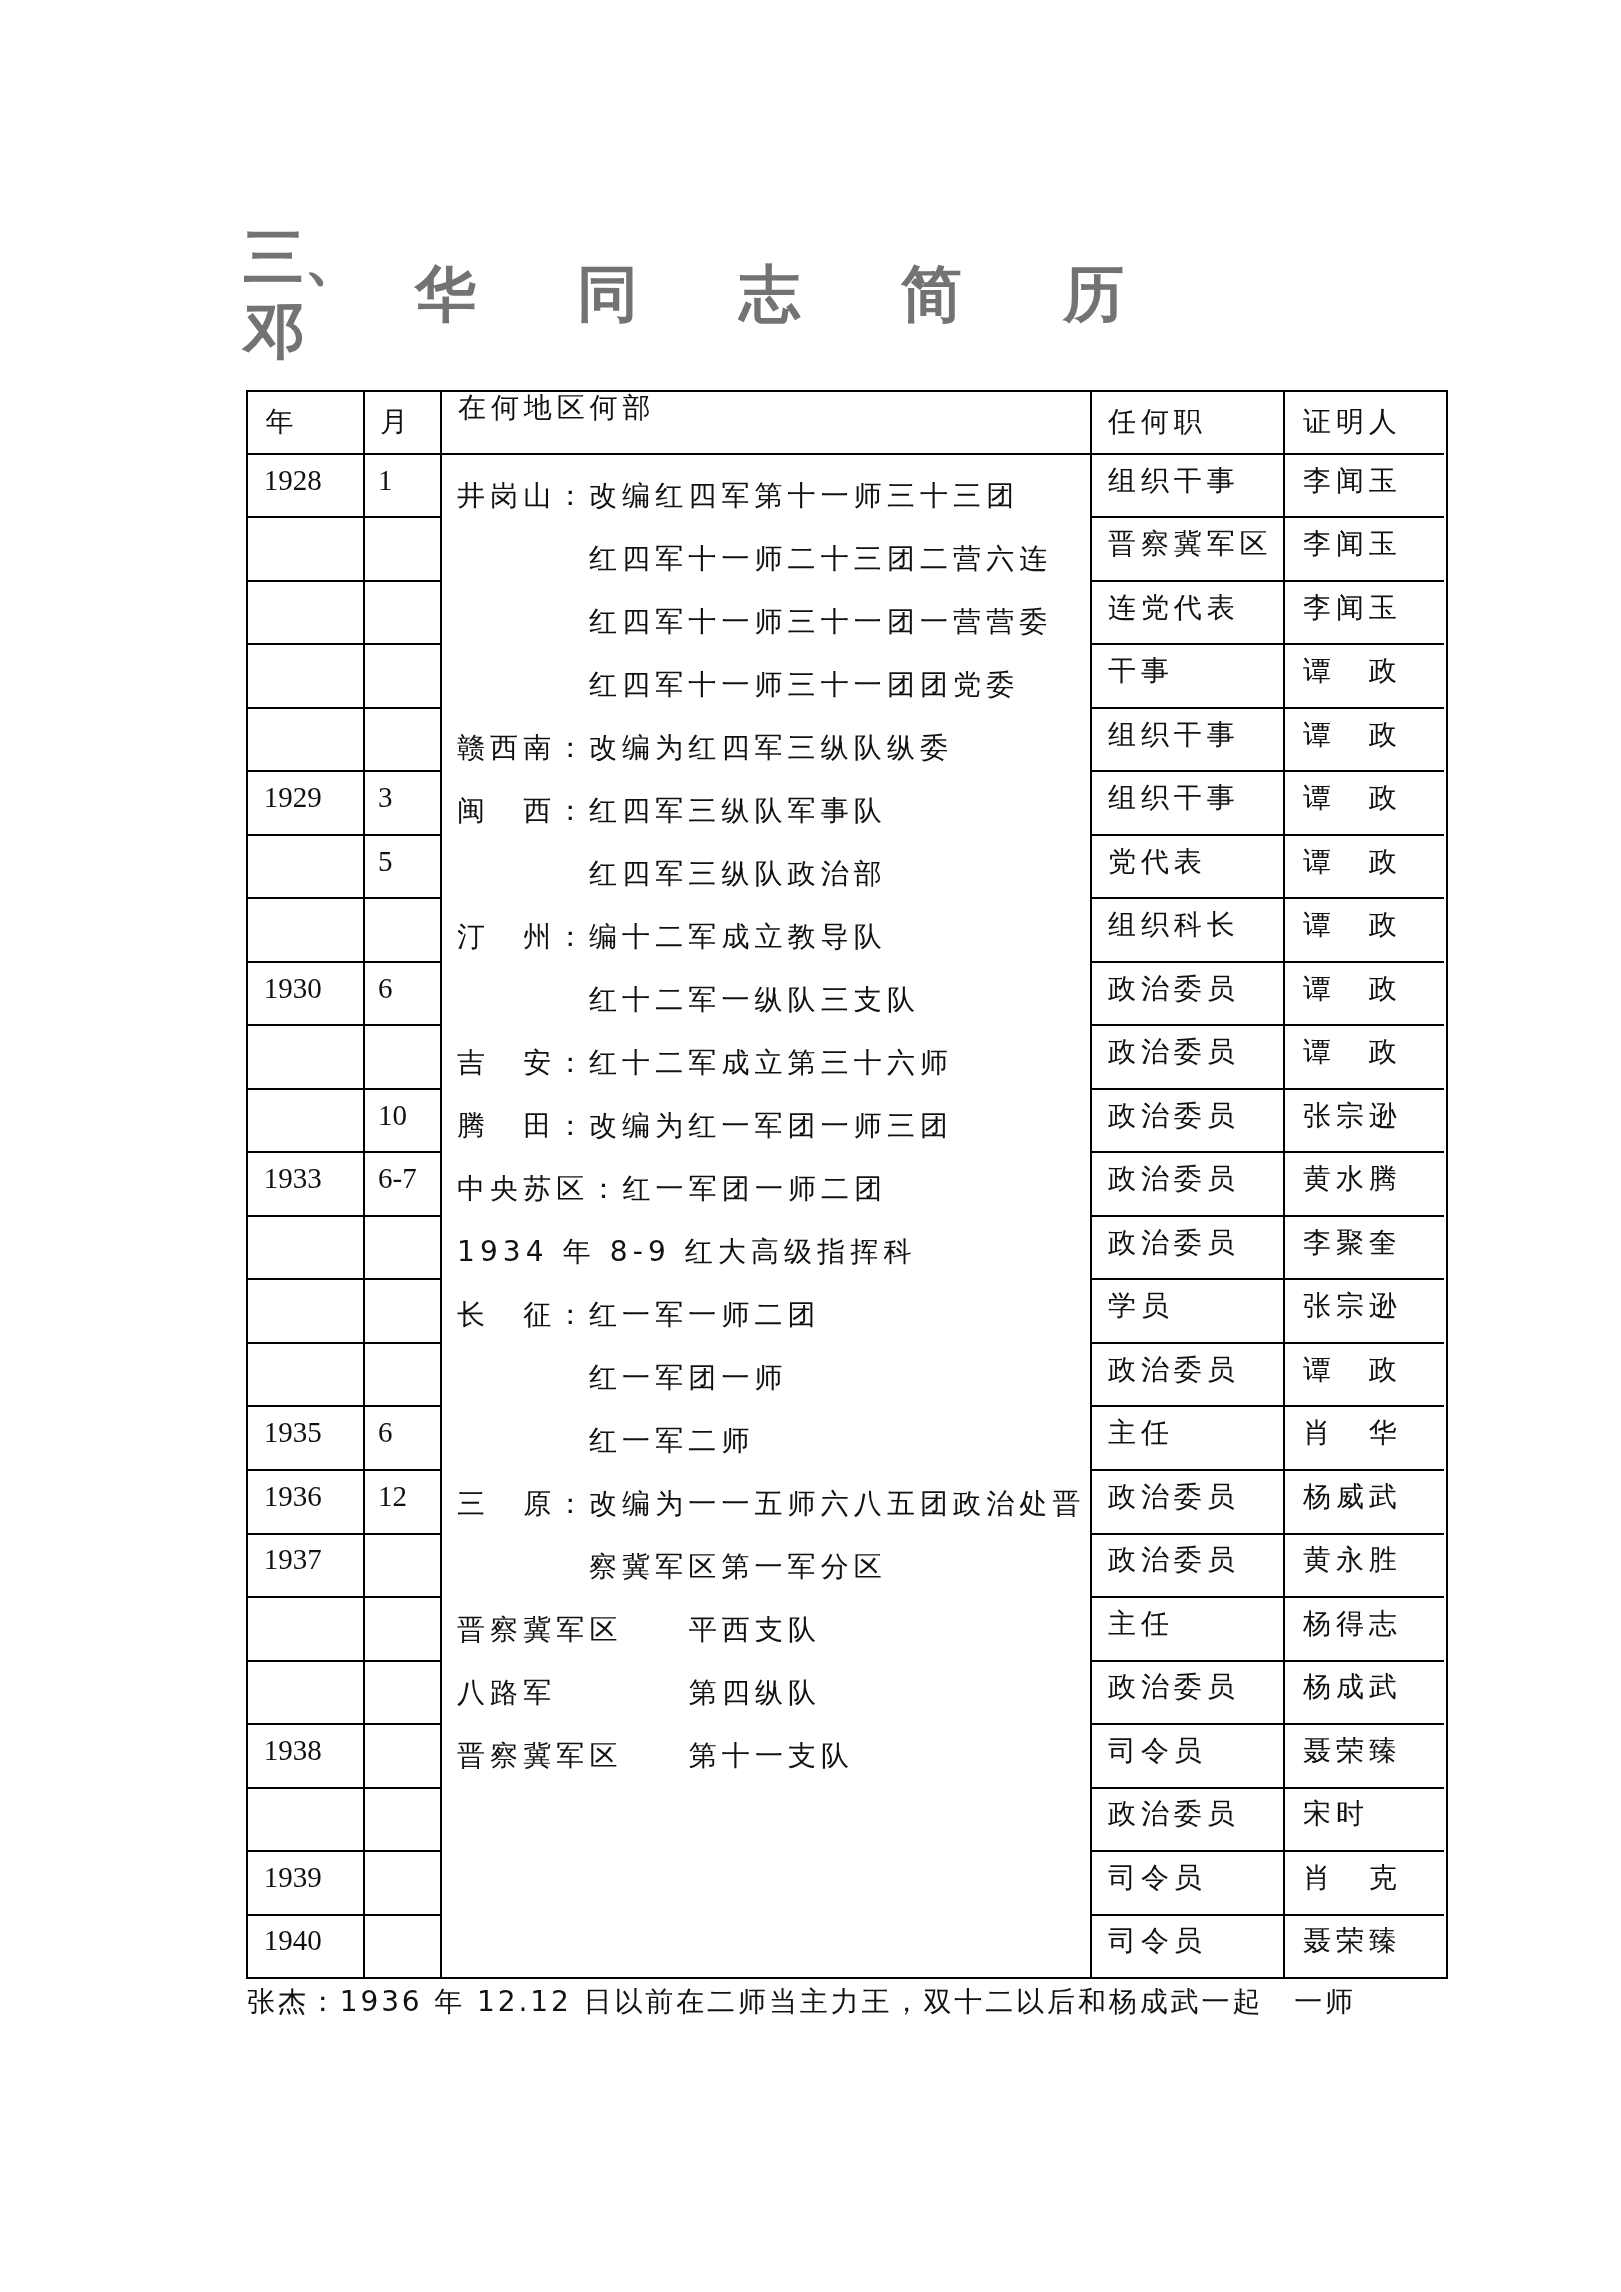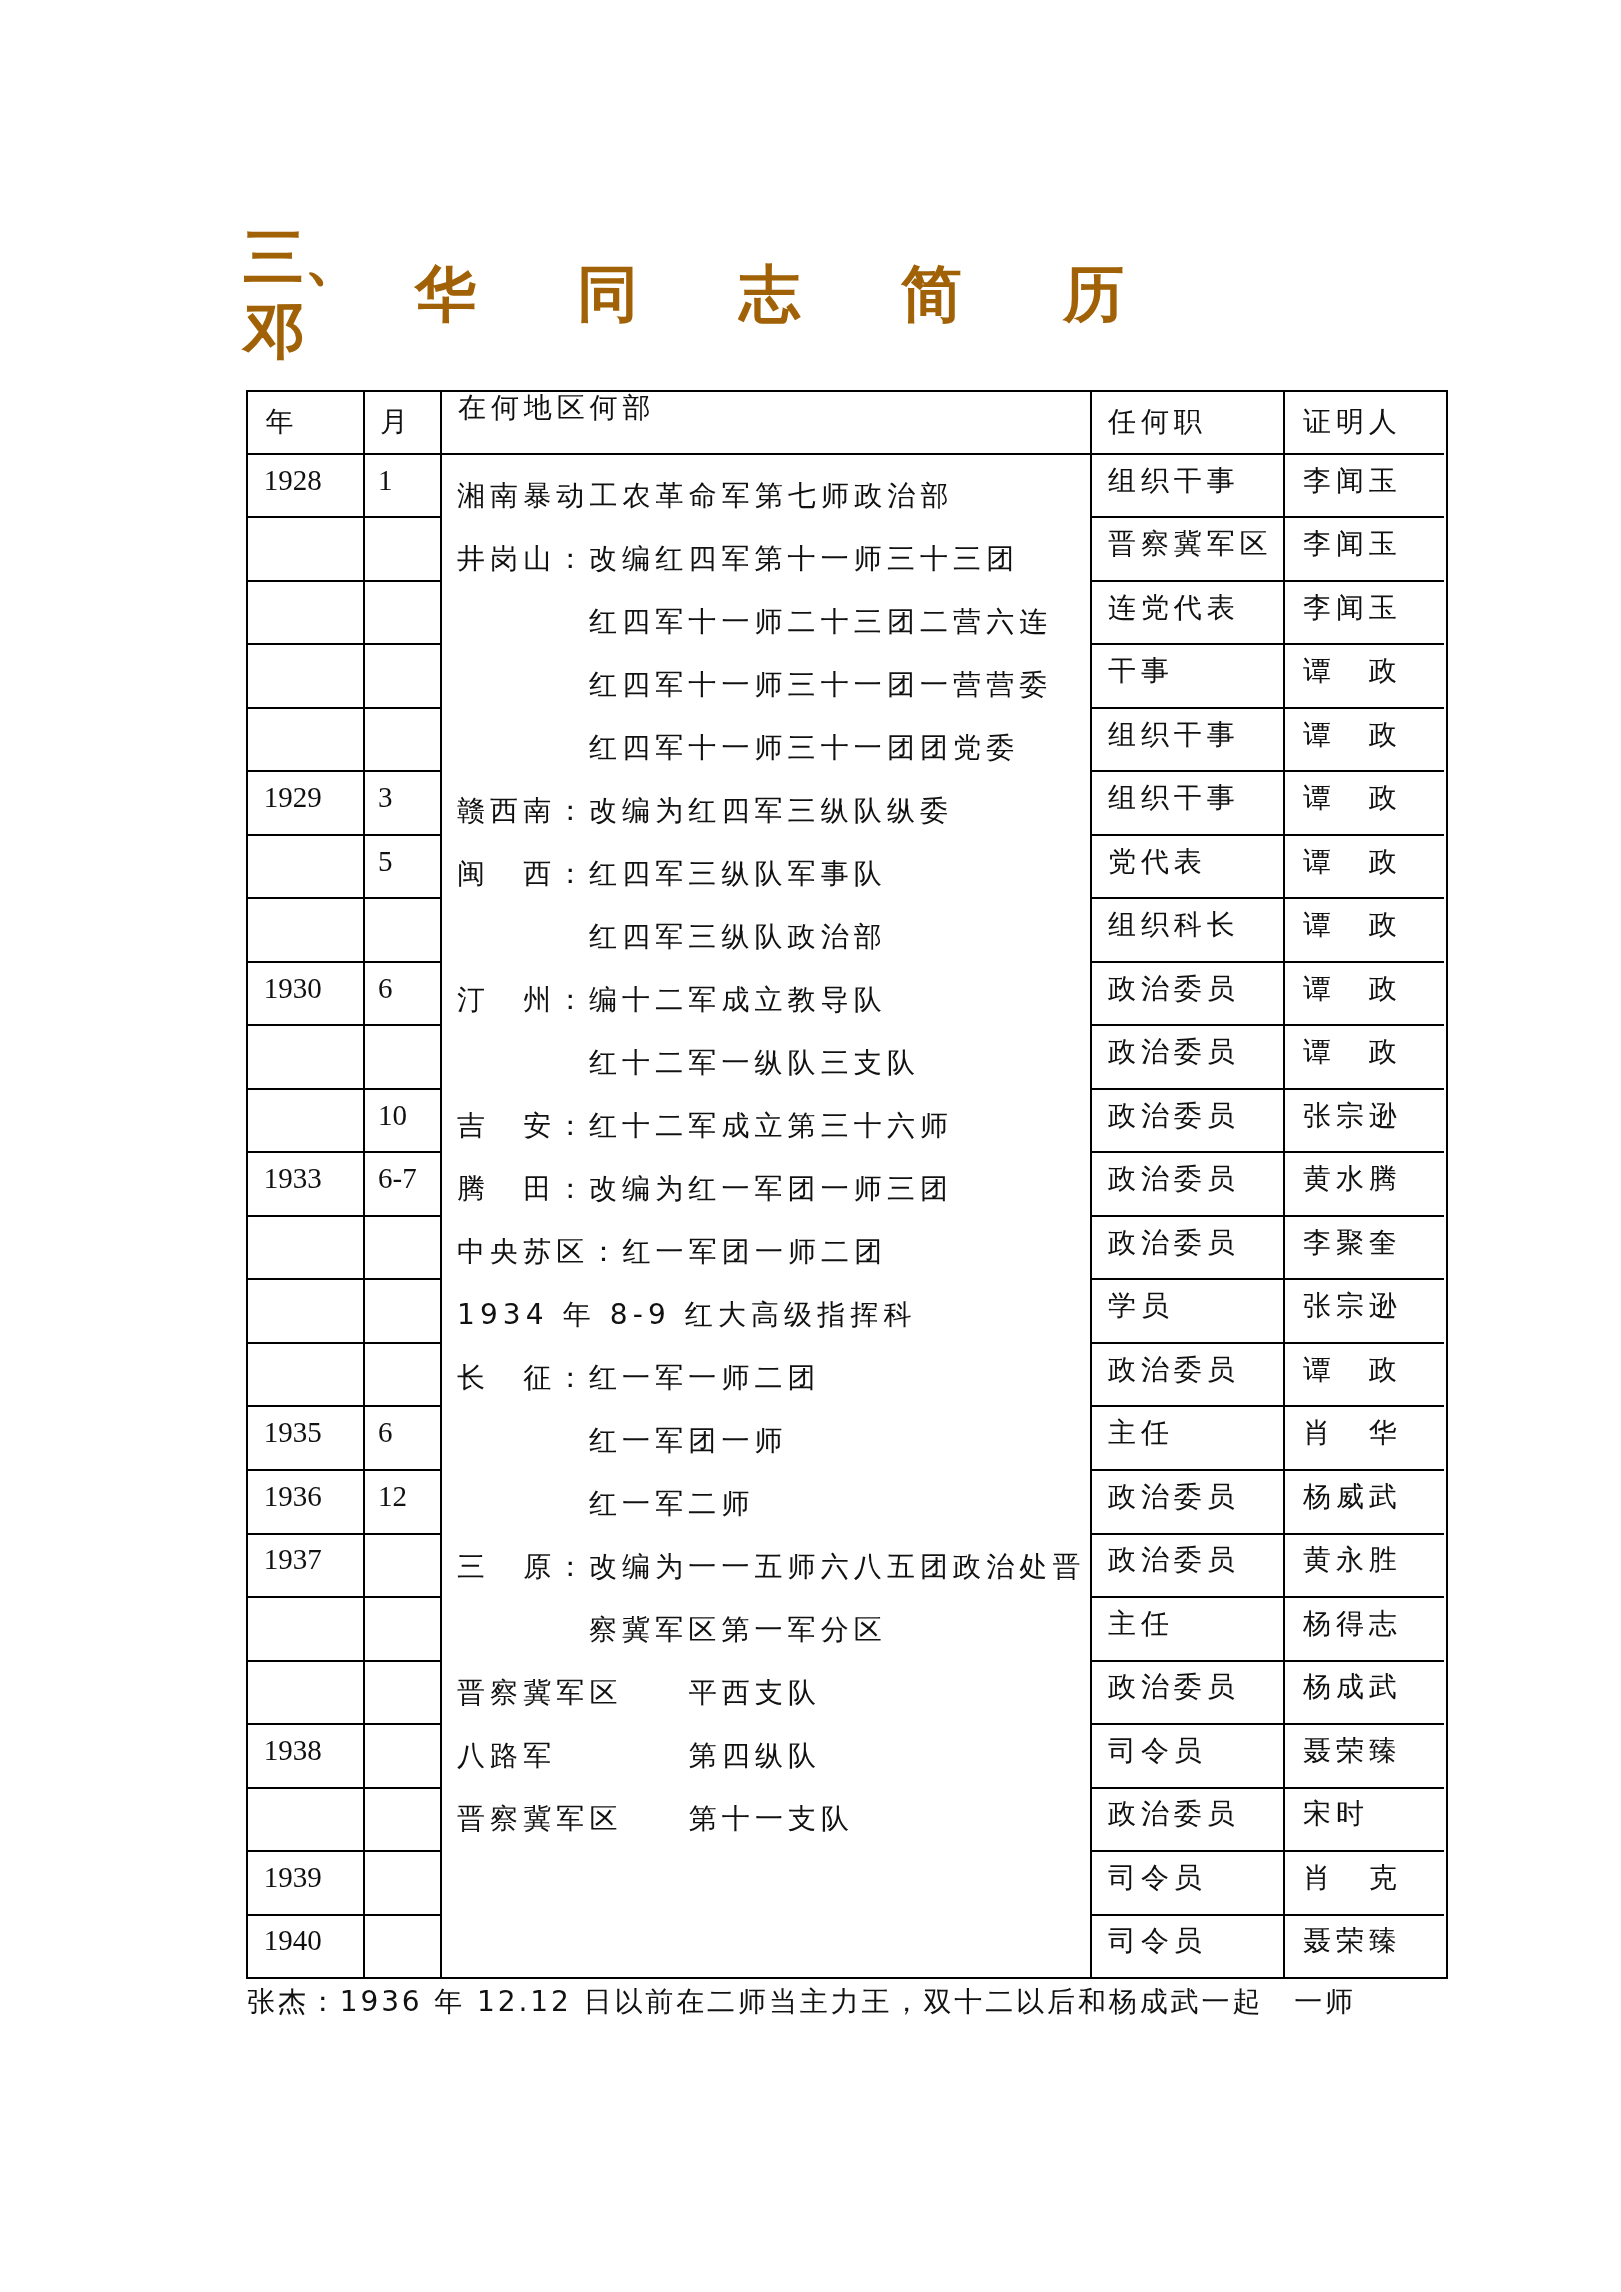--- a/index.html
+++ b/index.html
@@ -19,21 +19,21 @@
       position: absolute;
       left: 243px;
       top: 257px;
       height: 74px;
       display: flex;
       align-items: center;
       font-family: "DejaVu Sans", "Liberation Sans", sans-serif;
       font-weight: bold;
       font-size: 61px;
       line-height: 74px;
-      color: #a16207;
+      color: #737373;
     }
     .title .prefix {
       display: inline-block;
       width: 172px;
       letter-spacing: 0;
     }
     .title .ch {
       display: inline-block;
       width: 162px;
     }
@@ -288,21 +288,20 @@
       <div class="hline" style="left: 0px; width: 117px; top: 1522px;"></div>
       <div class="hline" style="left: 117px; width: 77px; top: 1522px;"></div>
       <div class="hline" style="left: 844px; width: 352px; top: 1522px;"></div>
       <div class="cell-text " style="left: 15.7px; top: 1531px;">1940</div>
       <div class="cell-text " style="left: 130px; top: 1531px;"></div>
       <div class="cell-text cjk" style="left: 860px; top: 1531px;">司令员</div>
       <div class="cell-text cjk" style="left: 1055px; top: 1531px;">聂荣臻</div>
     </div>
 
   <div class="place-lines" id="place-lines">
-      <div class="place-line"><span>湘南暴动工农革命军第七师政治部</span></div>
       <div class="place-line"><span class="lbl">井岗山：</span><span>改编红四军第十一师三十三团</span></div>
       <div class="place-line"><span class="lbl"></span><span>红四军十一师二十三团二营六连</span></div>
       <div class="place-line"><span class="lbl"></span><span>红四军十一师三十一团一营营委</span></div>
       <div class="place-line"><span class="lbl"></span><span>红四军十一师三十一团团党委</span></div>
       <div class="place-line"><span class="lbl">赣西南：</span><span>改编为红四军三纵队纵委</span></div>
       <div class="place-line"><span class="lbl">闽　西：</span><span>红四军三纵队军事队</span></div>
       <div class="place-line"><span class="lbl"></span><span>红四军三纵队政治部</span></div>
       <div class="place-line"><span class="lbl">汀　州：</span><span>编十二军成立教导队</span></div>
       <div class="place-line"><span class="lbl"></span><span>红十二军一纵队三支队</span></div>
       <div class="place-line"><span class="lbl">吉　安：</span><span>红十二军成立第三十六师</span></div>

